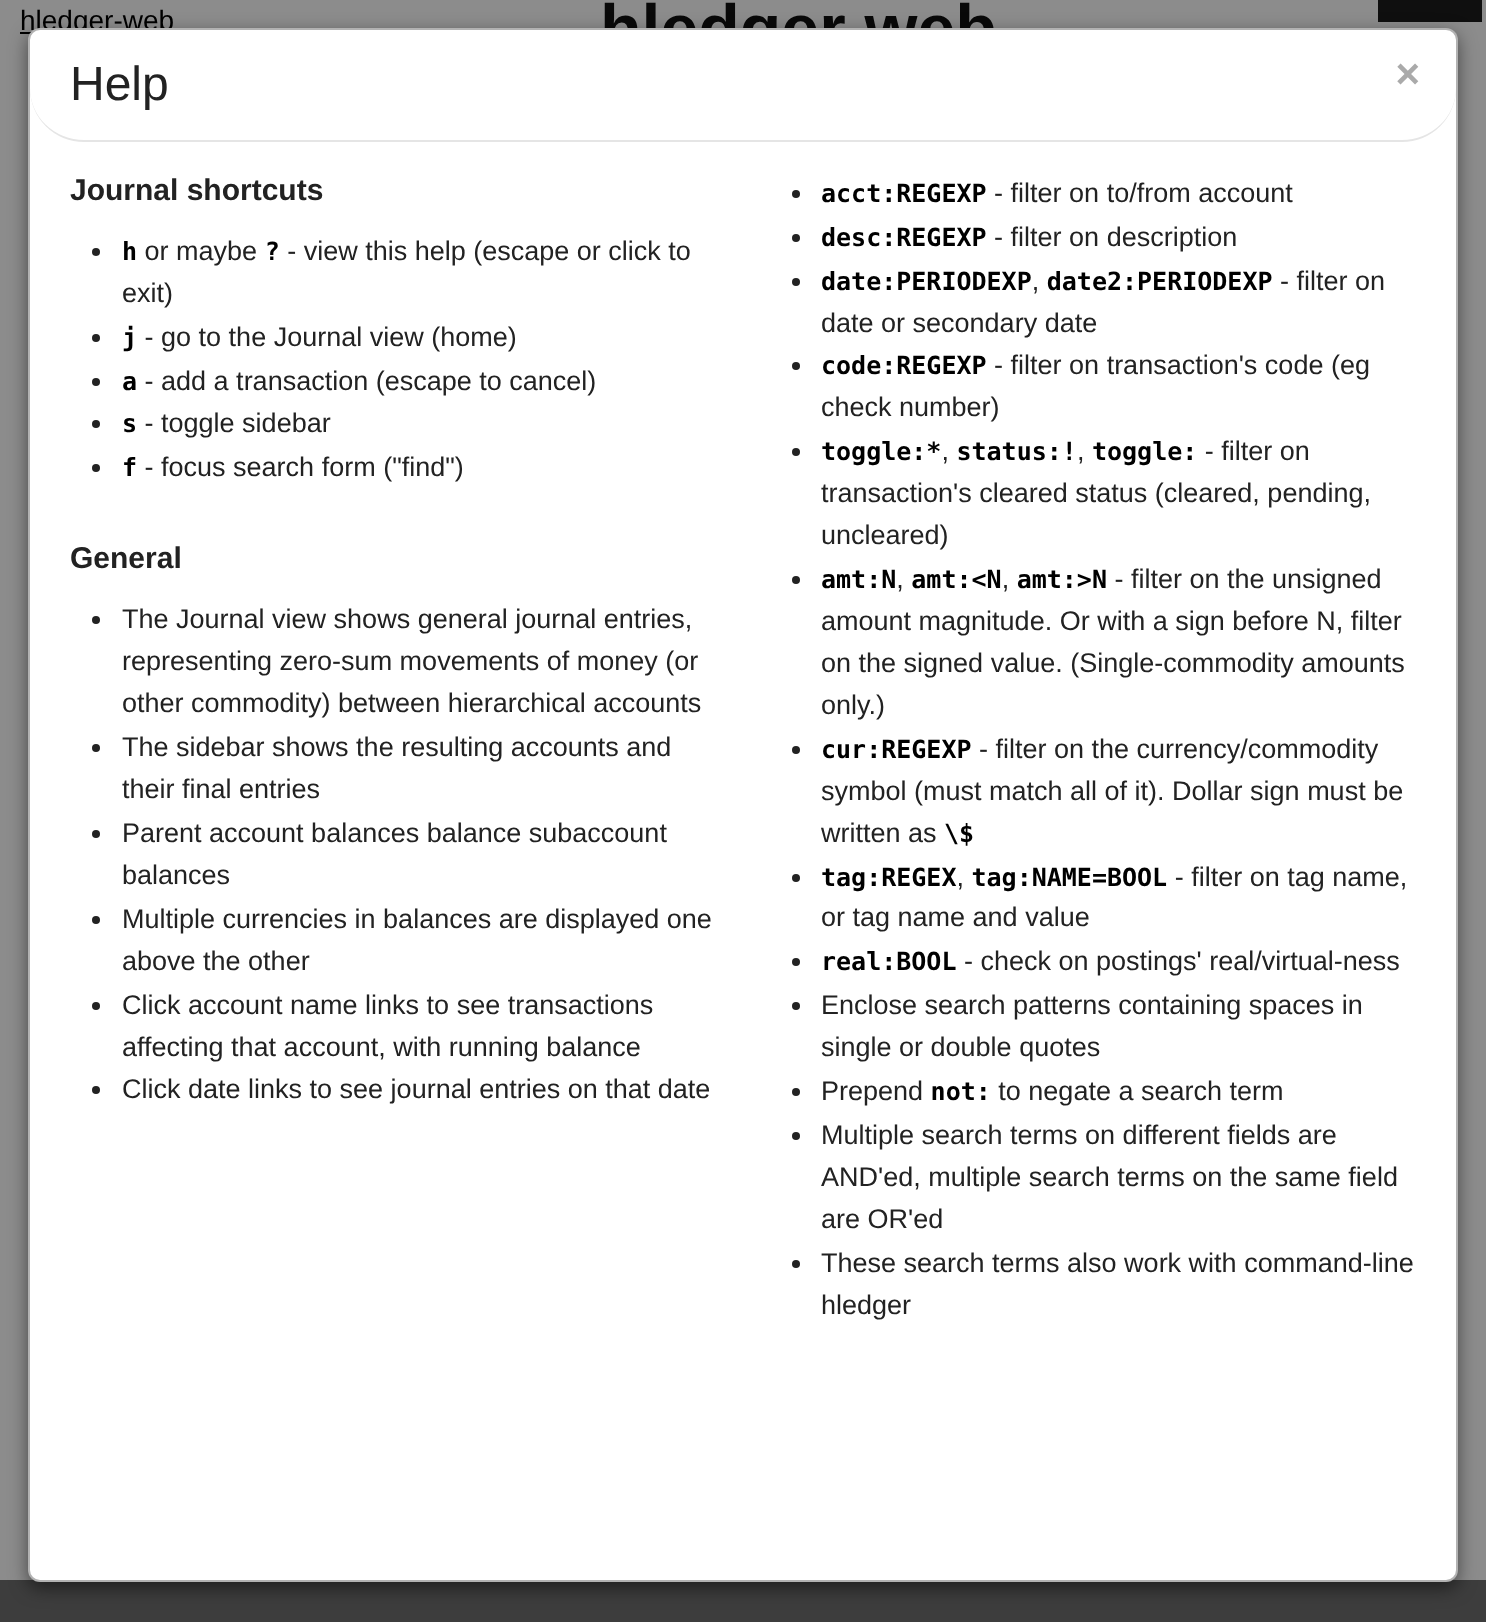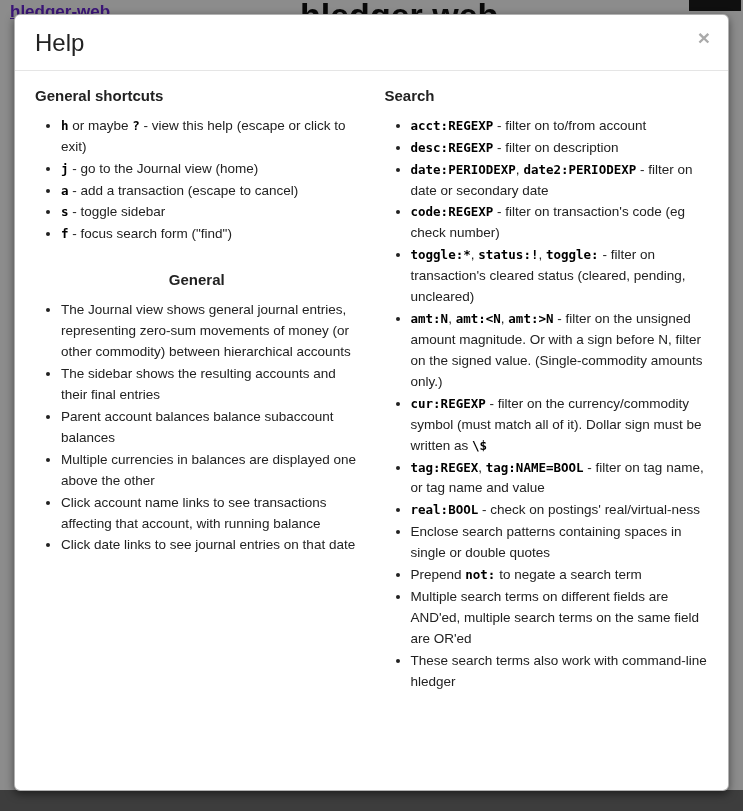--- a/index.html
+++ b/index.html
@@ -14,22 +14,22 @@
   
   .page {
     position: absolute; inset: 0;
     background: #ffffff;
   }
   .page-topbar {
     position: absolute; top: 0; left: 0; right: 0; height: 40px;
     padding: 2px 10px;
   }
   .brand-link {
-    font-size: 17px; font-weight: bold;
-    color: #6d28d9; text-decoration: underline;
+    font-size: 14px; font-weight: normal;
+    color: #000000; text-decoration: underline;
   }
   .page-heading {
     position: absolute; top: -4px; left: 300px;
     font-size: 34px; font-weight: bold; color: #111;
   }
   .page-topright {
     position: absolute; top: 0; right: 2px;
     width: 52px; height: 11px; background: #1c1c1c;
   }
   .page-footer {
@@ -52,20 +52,21 @@
     background: #ffffff;
     border: 1px solid rgba(0,0,0,0.3);
     border-radius: 6px;
     box-shadow: 0 3px 9px rgba(0,0,0,0.5);
     overflow: hidden;
   }
   .modal-header {
     position: relative;
     padding: 14px 20px 12px 20px;
     border-bottom: 1px solid #e5e5e5;
+    border-radius: 27px;
   }
   .modal-title {
     margin: 0;
     font-size: 24px; font-weight: 500; color: #222;
     line-height: 1.2;
   }
   .close-btn {
     position: absolute; top: 10px; right: 14px;
     border: 0; background: transparent;
     font-size: 21px; font-weight: bold;
@@ -77,21 +78,21 @@
     padding: 16px 20px 20px 20px;
     display: flex;
     gap: 26px;
   }
   .col { flex: 1 1 50%; min-width: 0; }
 
   .section-heading {
     margin: 0 0 12px 0;
     font-size: 15px; font-weight: bold; color: #222;
   }
-  .section-heading.spaced { margin-top: 26px; text-align: center; }
+  .section-heading.spaced { margin-top: 26px; }
 
   ul.help-list {
     margin: 0 0 10px 0;
     padding-left: 26px;
     color: #222;
     font-size: 13.5px;
     line-height: 1.55;
   }
   ul.help-list li { margin-bottom: 1px; }
   ul.help-list code {
@@ -116,40 +117,39 @@
 
 <div class="backdrop"></div>
 
 <div class="modal">
   <div class="modal-header">
     <h3 class="modal-title">Help</h3>
     <button class="close-btn">×</button>
   </div>
   <div class="modal-body">
     <div class="col">
-      <h4 class="section-heading">General shortcuts</h4>
+      <h4 class="section-heading">Journal shortcuts</h4>
       <ul class="help-list">
           <li><code>h</code><span> or maybe </span><code>?</code><span> - view this help (escape or click to exit)</span></li>
           <li><code>j</code><span> - go to the Journal view (home)</span></li>
           <li><code>a</code><span> - add a transaction (escape to cancel)</span></li>
           <li><code>s</code><span> - toggle sidebar</span></li>
           <li><code>f</code><span> - focus search form ("find")</span></li>
         </ul>
       <h4 class="section-heading spaced">General</h4>
       <ul class="help-list">
           <li><span>The Journal view shows general journal entries, representing zero-sum movements of money (or other commodity) between hierarchical accounts</span></li>
           <li><span>The sidebar shows the resulting accounts and their final entries</span></li>
           <li><span>Parent account balances balance subaccount balances</span></li>
           <li><span>Multiple currencies in balances are displayed one above the other</span></li>
           <li><span>Click account name links to see transactions affecting that account, with running balance</span></li>
           <li><span>Click date links to see journal entries on that date</span></li>
         </ul>
     </div>
     <div class="col">
-      <h4 class="section-heading">Search</h4>
       <ul class="help-list">
           <li><code>acct:REGEXP</code><span> - filter on to/from account</span></li>
           <li><code>desc:REGEXP</code><span> - filter on description</span></li>
           <li><code>date:PERIODEXP</code><span>, </span><code>date2:PERIODEXP</code><span> - filter on date or secondary date</span></li>
           <li><code>code:REGEXP</code><span> - filter on transaction's code (eg check number)</span></li>
           <li><code>toggle:*</code><span>, </span><code>status:!</code><span>, </span><code>toggle:</code><span> - filter on transaction's cleared status (cleared, pending, uncleared)</span></li>
           <li><code>amt:N</code><span>, </span><code>amt:&lt;N</code><span>, </span><code>amt:&gt;N</code><span> - filter on the unsigned amount magnitude. Or with a sign before N, filter on the signed value. (Single-commodity amounts only.)</span></li>
           <li><code>cur:REGEXP</code><span> - filter on the currency/commodity symbol (must match all of it). Dollar sign must be written as </span><code>\$</code></li>
           <li><code>tag:REGEX</code><span>, </span><code>tag:NAME=BOOL</code><span> - filter on tag name, or tag name and value</span></li>
           <li><code>real:BOOL</code><span> - check on postings' real/virtual-ness</span></li>

